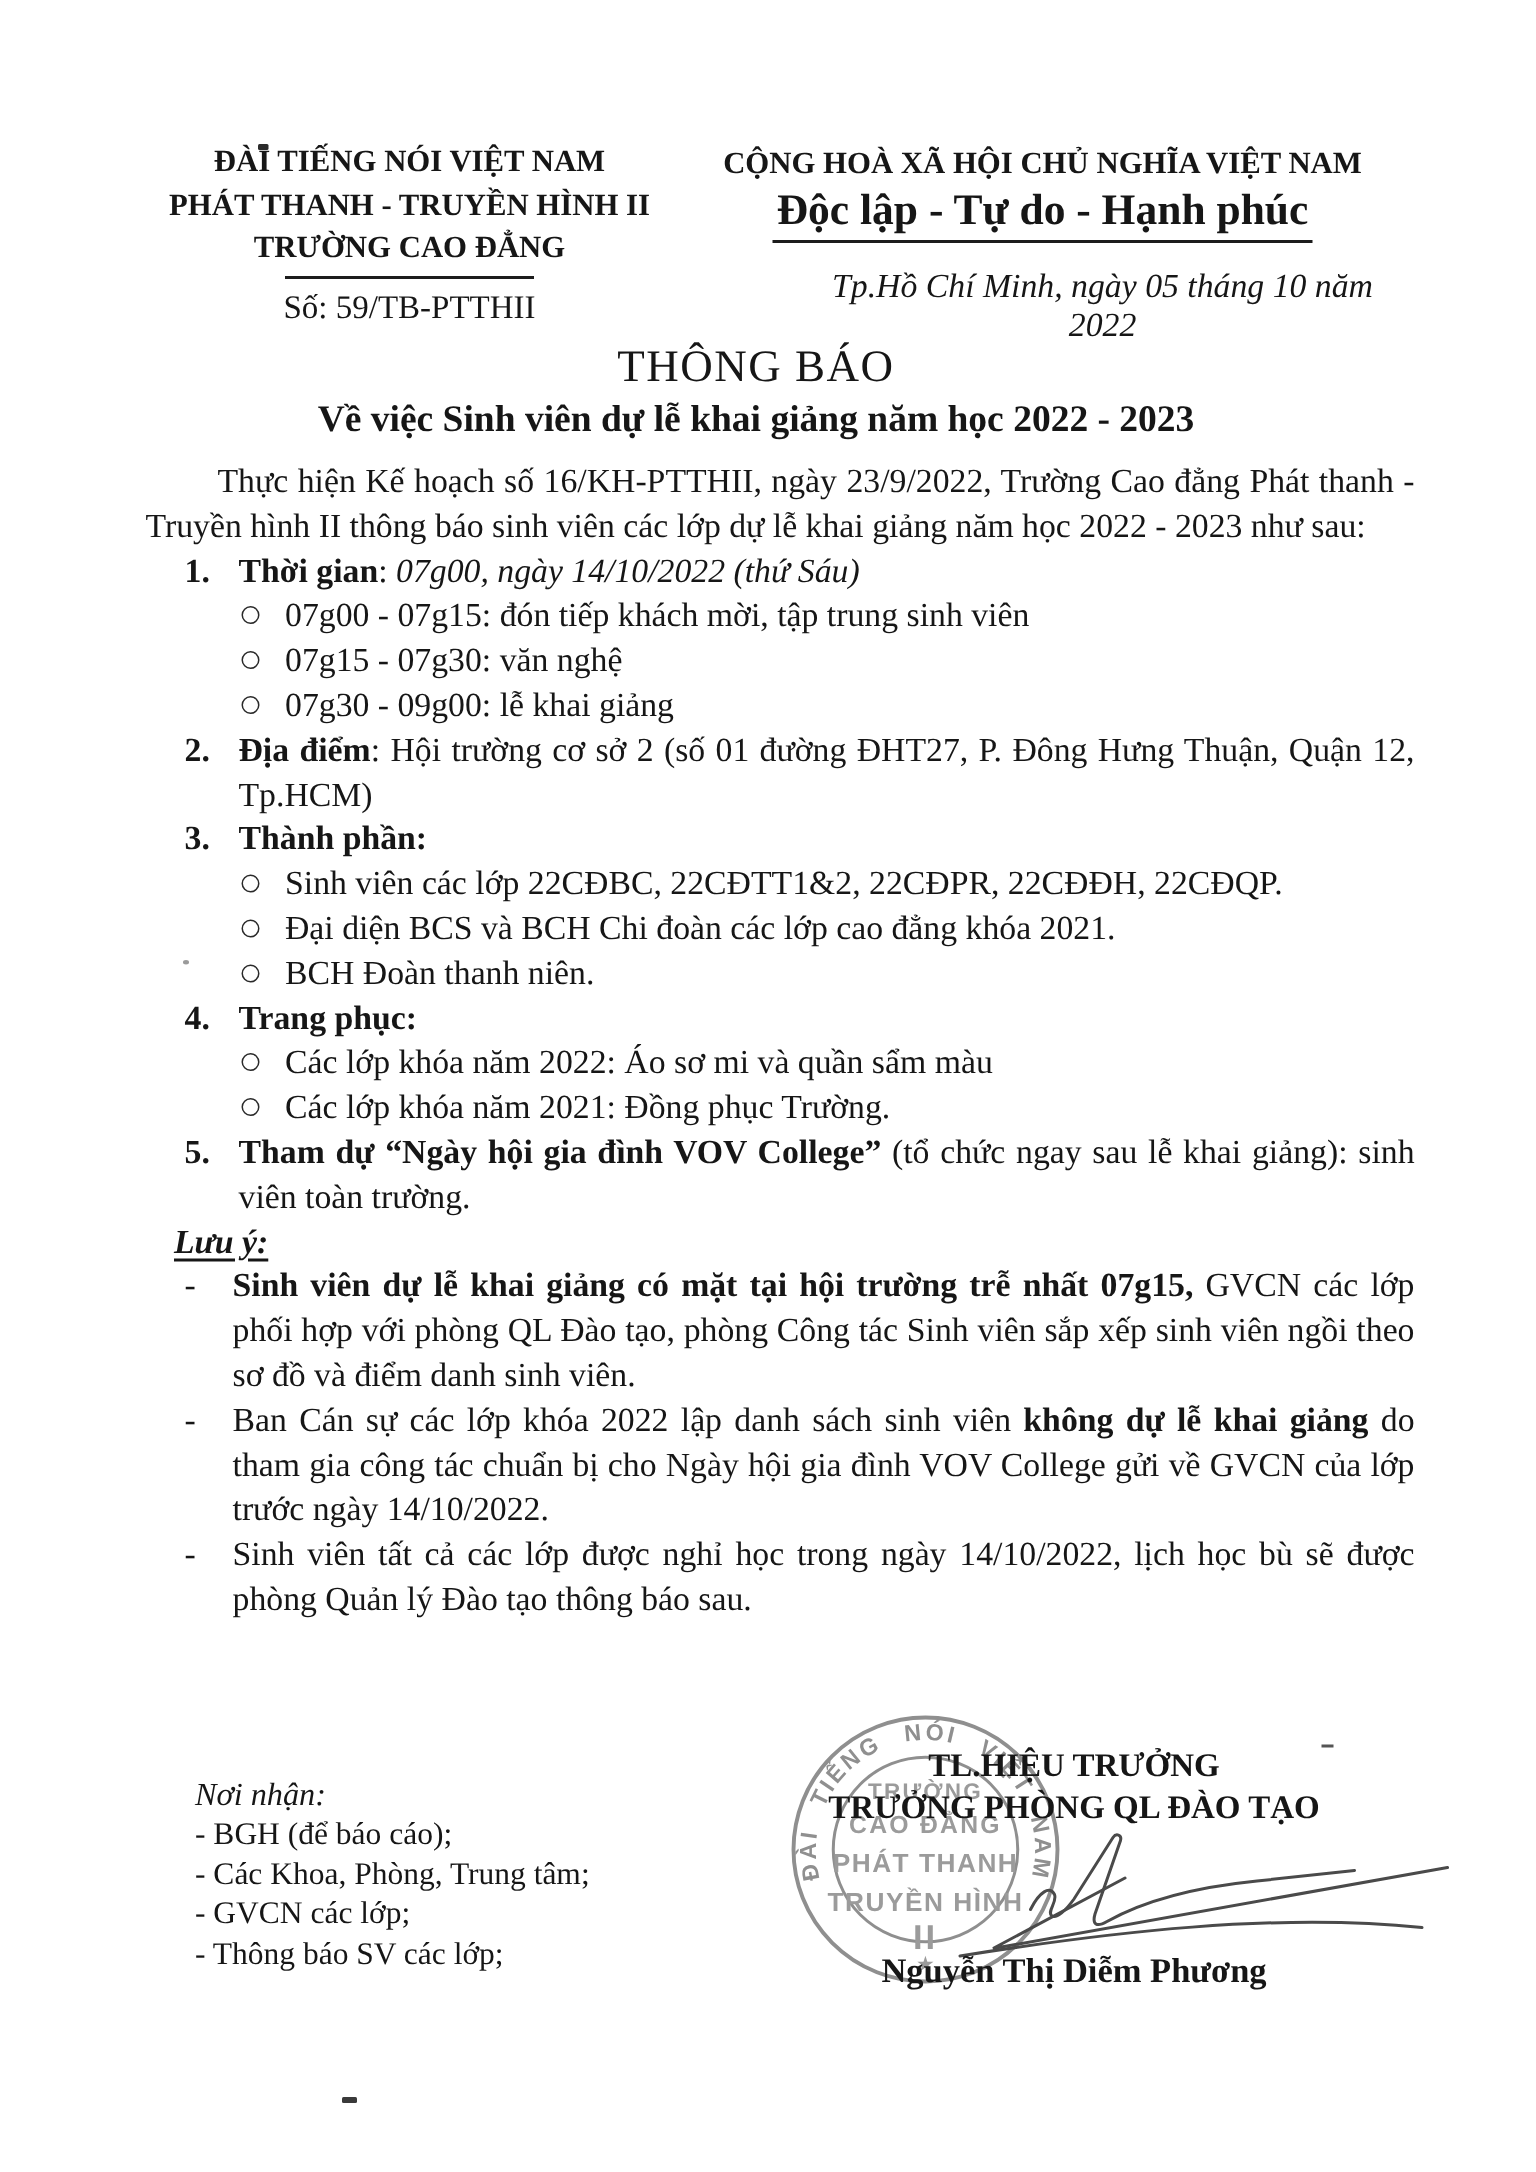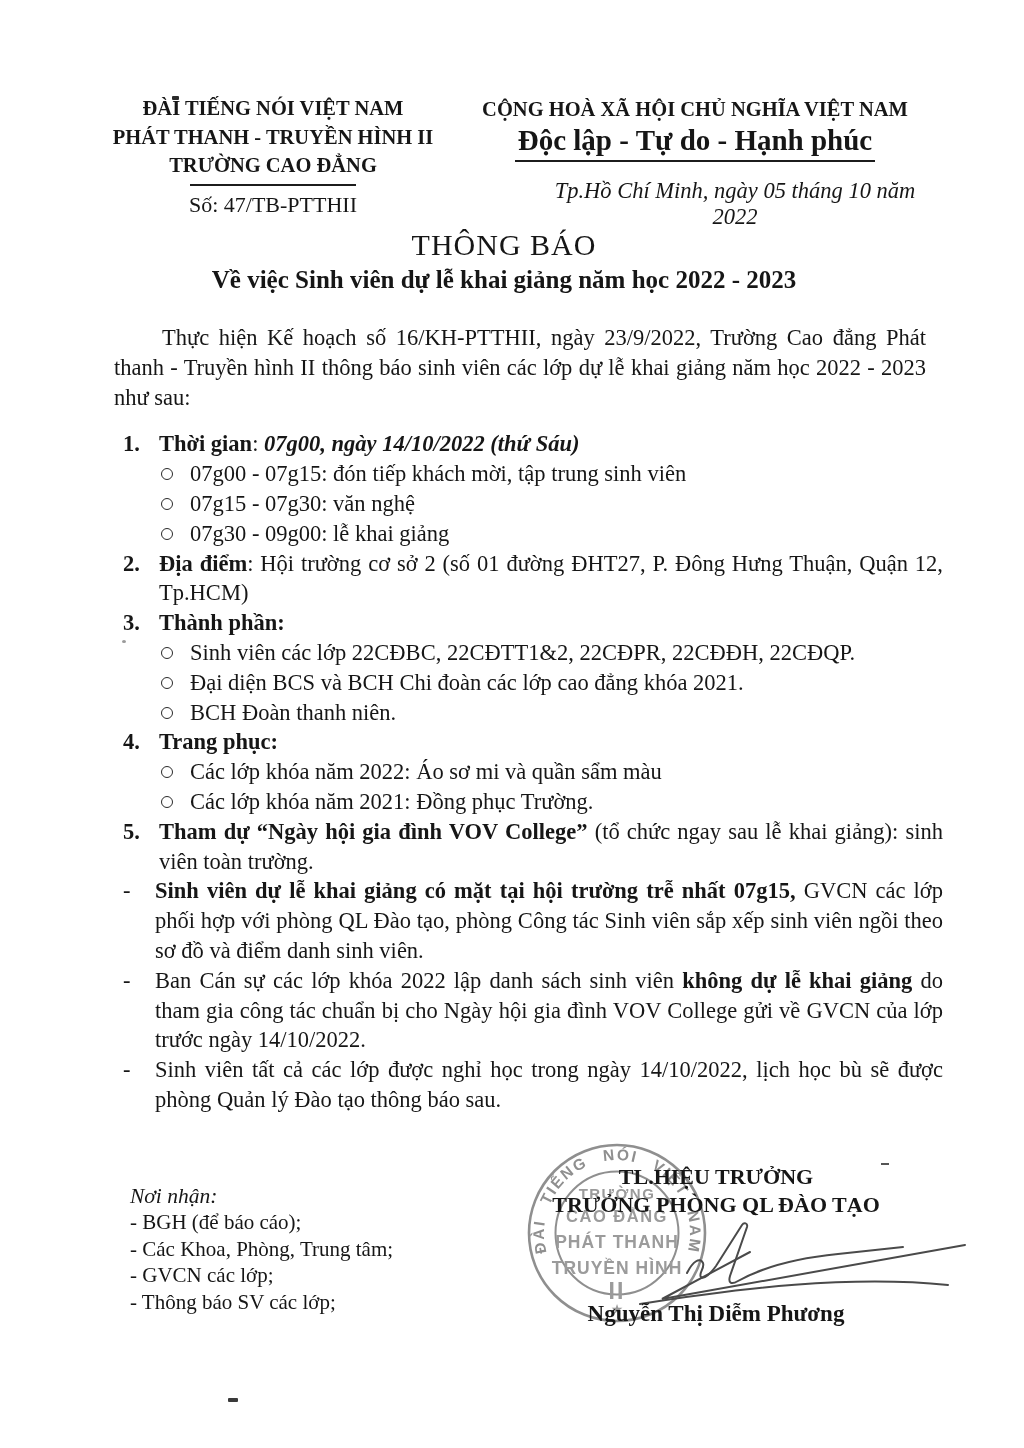--- a/index.html
+++ b/index.html
@@ -20,28 +20,28 @@
             padding-left:62px;text-align:center;font-style:italic;font-size:22.5px;}
 
   
   .title{position:absolute;left:0;top:228px;width:1008px;text-align:center;}
   .title .main{font-size:30px;font-weight:normal;letter-spacing:1px;}
   .title .sub{font-size:25px;font-weight:bold;margin-top:4px;}
 
   
   .content{position:absolute;left:97px;top:306px;width:846px;
            font-size:22.5px;line-height:29.8px;text-align:justify;}
-  .content p{margin:17px;}
+  .content p{margin:0;}
   .intro{text-indent:48px;}
   .li{position:relative;padding-left:62px;}
   .li .num{position:absolute;left:26px;font-weight:bold;}
   .bullet{position:relative;padding-left:93px;}
   .bullet .o{position:absolute;left:64px;top:9px;width:10px;height:10px;
              border:1.7px solid #2a2a2a;border-radius:50%;}
-  .bi{font-weight:bold;font-style:italic;margin-top:14px;}
+  .bi{font-weight:normal;font-style:italic;margin-top:14px;}
   .luuy{margin-left:19px;font-weight:bold;font-style:italic;
         text-decoration:underline;text-underline-offset:4px;}
   .note{position:relative;padding-left:58px;}
   .note .dash{position:absolute;left:26px;}
 
   
   .recipients{position:absolute;left:130px;top:1183px;font-size:21px;line-height:26.4px;z-index:3;}
   .recipients .head{font-style:italic;font-size:21.5px;}
   .sig{position:absolute;left:490px;top:1163px;width:452px;text-align:center;
        font-weight:bold;font-size:22px;line-height:27.5px;z-index:3;}
@@ -81,21 +81,21 @@
       <path d="M 160,52 L 72,99 L 375,45"></path>
       <path d="M 50,104 C 150,88 260,75 358,85"></path>
     </g>
   </svg>
 
   <div class="hleft">
     <div>ĐÀI TIẾNG NÓI VIỆT NAM</div>
     <div>PHÁT THANH - TRUYỀN HÌNH II</div>
     <div>TRƯỜNG CAO ĐẲNG</div>
     <div class="rule"></div>
-    <div class="docno">Số: 47/TB-PTTHII</div>
+    <div class="docno">Số: 59/TB-PTTHII</div>
   </div>
 
   <div class="hright">
     <div class="m1">CỘNG HOÀ XÃ HỘI CHỦ NGHĨA VIỆT NAM</div>
     <div><span class="m2">Độc lập - Tự do - Hạnh phúc</span></div>
   </div>
   <div class="dateline">Tp.Hồ Chí Minh, ngày 05 tháng 10 năm 2022</div>
 
   <div class="title">
     <div class="main">THÔNG BÁO</div>
@@ -155,20 +155,21 @@
     <div class="bullet">
       <span class="o"></span>
       <span>Các lớp khóa năm 2021: Đồng phục Trường.</span>
     </div>
 
     <div class="li">
       <span class="num">5.</span>
       <b>Tham dự “Ngày hội gia đình VOV College”</b><span> (tổ chức ngay sau lễ khai giảng): sinh viên toàn trường.</span>
     </div>
 
+    <div class="luuy">Lưu ý:</div>
 
     <div class="note">
       <span class="dash">-</span>
       <b>Sinh viên dự lễ khai giảng có mặt tại hội trường trễ nhất 07g15,</b><span> GVCN các lớp phối hợp với phòng QL Đào tạo, phòng Công tác Sinh viên sắp xếp sinh viên ngồi theo sơ đồ và điểm danh sinh viên.</span>
     </div>
     <div class="note">
       <span class="dash">-</span>
       <span>Ban Cán sự các lớp khóa 2022 lập danh sách sinh viên </span><b>không dự lễ khai giảng</b><span> do tham gia công tác chuẩn bị cho Ngày hội gia đình VOV College gửi về GVCN của lớp trước ngày 14/10/2022.</span>
     </div>
     <div class="note">

